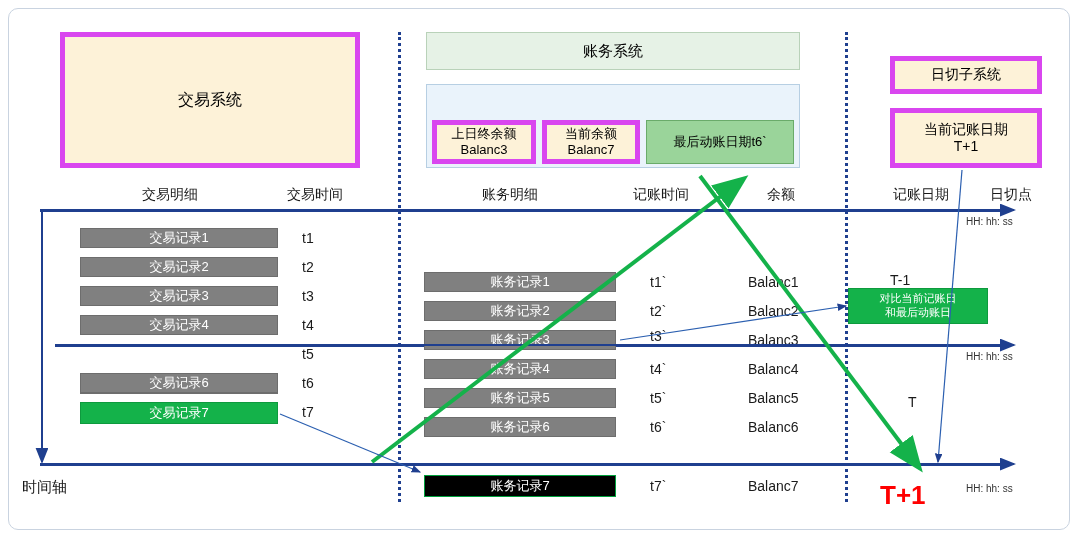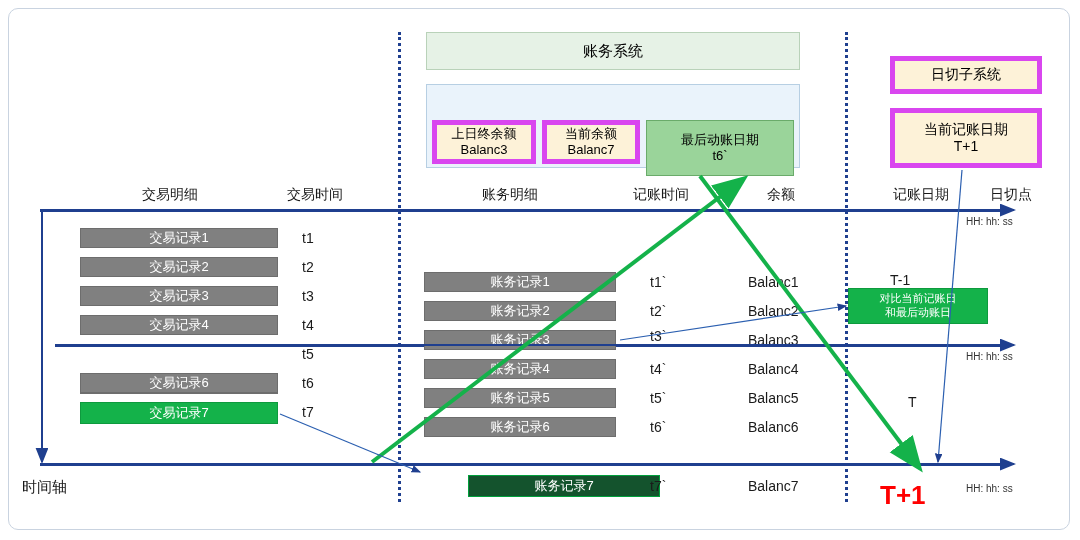--- a/index.html
+++ b/index.html
@@ -4,58 +4,61 @@
 <style>
   html,body{margin:0;padding:0;background:#ffffff;}
   body{font-family:"Liberation Sans","DejaVu Sans",sans-serif;}
   #canvas{position:relative;width:1080px;height:540px;background:#ffffff;overflow:hidden;}
   .frame{position:absolute;left:8px;top:8px;width:1062px;height:522px;border:1px solid #c9d3e0;border-radius:10px;box-sizing:border-box;}
   .box{position:absolute;box-sizing:border-box;display:flex;align-items:center;justify-content:center;text-align:center;}
   .yellow{background:#fdf2d8;border:5px solid #d946ef;}
   .greenpale{background:#e6f2e6;border:1px solid #b9d2b9;}
   .bluepale{background:#eaf3fb;border:1px solid #b7cfe3;}
   .greenmid{background:#9ad49a;border:1px solid #6aab6a;}
-  .greenbright{background:#14532d;border:1px solid #00a03c;margin-left:44px;}
+  .greenbright{background:#000000;border:1px solid #00a03c;}
   .gray{background:#808080;border:1px solid #6d6d6d;color:#ffffff;}
   .greendark{background:#14b24a;border:1px solid #0e9a3e;color:#ffffff;}
   .label{position:absolute;color:#1a1a1a;font-size:14px;text-align:center;white-space:nowrap;}
   .small{font-size:10px;color:#333;}
   .axis{position:absolute;background:#1f3f8f;height:2px;}
   .vdash{position:absolute;border-left:3px dotted #1f3f8f;}
   .rowtxt{position:absolute;font-size:14px;color:#1a1a1a;white-space:nowrap;}
   .twoline{line-height:1.25;}
   .bigred{position:absolute;color:#ff0000;font-size:26px;font-weight:bold;}
   .timeaxis-label{position:absolute;font-size:15px;color:#1a1a1a;}
   svg.overlay{position:absolute;left:0;top:0;width:1080px;height:540px;pointer-events:none;}
 </style>
 </head>
 <body>
 
 <div id="canvas">
 
   <div class="frame"></div>
 
+  <div class="box yellow" style="left:60px;top:32px;width:300px;height:136px;">
+    <span style="font-size:16px;">交易系统</span>
+  </div>
 
   <div class="box greenpale" style="left:426px;top:32px;width:374px;height:38px;">
     <span style="font-size:15px;">账务系统</span>
   </div>
 
   <div class="box bluepale" style="left:426px;top:84px;width:374px;height:84px;"></div>
 
   <div class="box yellow twoline" style="left:432px;top:120px;width:104px;height:44px;flex-direction:column;">
     <span style="font-size:13px;">上日终余额</span>
     <span style="font-size:13px;">Balanc3</span>
   </div>
 
   <div class="box yellow twoline" style="left:542px;top:120px;width:98px;height:44px;flex-direction:column;">
     <span style="font-size:13px;">当前余额</span>
     <span style="font-size:13px;">Balanc7</span>
   </div>
 
-  <div class="box greenmid twoline" style="left:646px;top:120px;width:148px;height:56px;flex-direction:column;">
+  <div class="box greenmid twoline" style="left:646px;top:120px;width:148px;height:44px;flex-direction:row;">
     <span style="font-size:13px;">最后动账日期</span>
     <span style="font-size:13px;">t6`</span>
   </div>
 
   <div class="box yellow" style="left:890px;top:56px;width:152px;height:38px;">
     <span style="font-size:14px;">日切子系统</span>
   </div>
   <div class="box yellow twoline" style="left:890px;top:108px;width:152px;height:60px;flex-direction:column;">
     <span style="font-size:14px;">当前记账日期</span>
     <span style="font-size:14px;">T+1</span>

